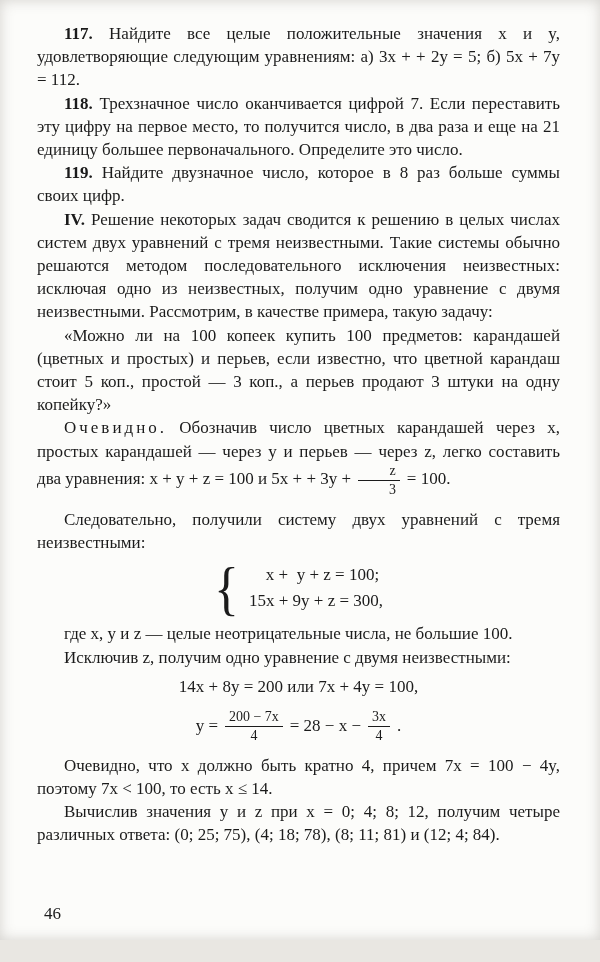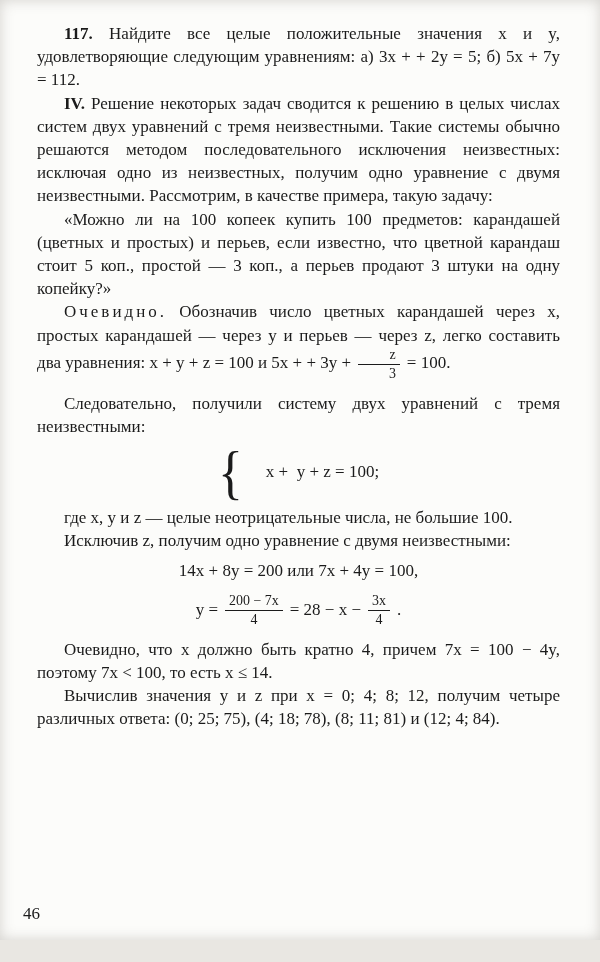--- a/index.html
+++ b/index.html
@@ -56,37 +56,45 @@
     text-align: center;
     font-size: 0.82em;
     line-height: 1.15;
     margin: 0 3px;
   }
   .frac .num { border-bottom: 1px solid #1b1b1b; padding: 0 4px 1px; }
   .frac .den { padding-top: 1px; }
   .eq-derived { gap: 4px; margin: 12px 0 10px; }
   .page-number {
     position: absolute;
-    left: 23px;
+    left: 44px;
     bottom: 16px;
     font-size: 17px;
   }
   .mt6 { margin-top: 10px; }
 </style>
 </head>
 <body>
 
 <div class="page">
 
   <p class="para">
     <span class="bold">117.</span>
     <span>Найдите все целые положительные значения x и y, удовлетворяющие следующим уравнениям: а) 3x + + 2y = 5; б) 5x + 7y = 112.</span>
   </p>
 
+  <p class="para">
+    <span class="bold">118.</span>
+    <span>Трехзначное число оканчивается цифрой 7. Если переставить эту цифру на первое место, то получится число, в два раза и еще на 21 единицу большее первоначального. Определите это число.</span>
+  </p>
 
+  <p class="para">
+    <span class="bold">119.</span>
+    <span>Найдите двузначное число, которое в 8 раз больше суммы своих цифр.</span>
+  </p>
 
   <p class="para">
     <span class="bold">IV.</span>
     <span>Решение некоторых задач сводится к решению в целых числах систем двух уравнений с тремя неизвестными. Такие системы обычно решаются методом последовательного исключения неизвестных: исключая одно из неизвестных, получим одно уравнение с двумя неизвестными. Рассмотрим, в качестве примера, такую задачу:</span>
   </p>
 
   <p class="para">«Можно ли на 100 копеек купить 100 предметов: карандашей (цветных и простых) и перьев, если известно, что цветной карандаш стоит 5 коп., простой — 3 коп., а перьев продают 3 штуки на одну копейку?»</p>
 
   <p class="para">
     <span class="spaced">Очевидно.</span>
@@ -98,20 +106,21 @@
     <span>= 100.</span>
   </p>
 
   <p class="para mt6">Следовательно, получили систему двух уравнений с тремя неизвестными:</p>
 
   <div class="equation-block">
     <div class="sys-wrap">
       <span class="brace">{</span>
       <span class="sys-lines">
         <span class="sys-line sys-line1">x +  y + z = 100;</span>
+        <span class="sys-line">15x + 9y + z = 300,</span>
       </span>
     </div>
   </div>
 
   <p class="para">где x, y и z — целые неотрицательные числа, не большие 100.</p>
 
   <p class="para">Исключив z, получим одно уравнение с двумя неизвестными:</p>
 
   <div class="equation-block">14x + 8y = 200  или  7x + 4y = 100,</div>
 

